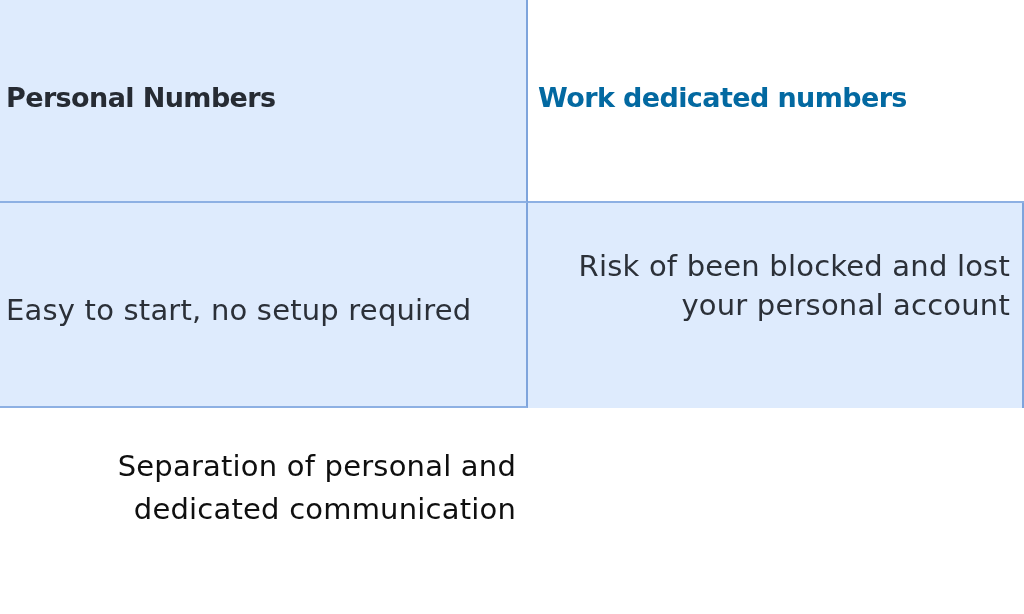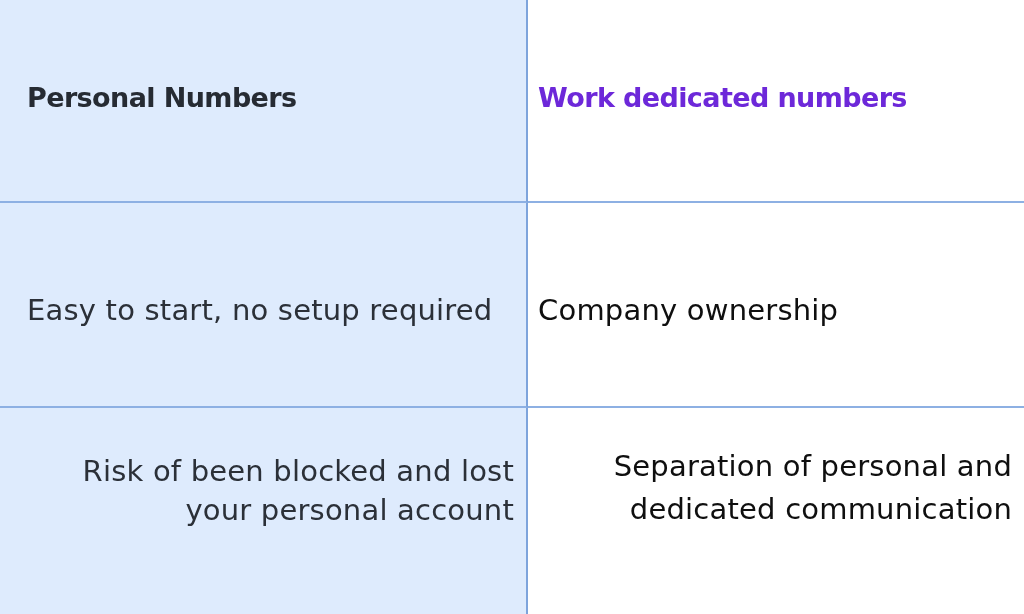--- a/index.html
+++ b/index.html
@@ -17,21 +17,21 @@
       display: grid;
       grid-template-columns: 528px 496px;
       grid-template-rows: 203px 205px 206px;
       font-family: "DejaVu Sans", sans-serif;
     }
     .cell {
       position: relative;
       box-sizing: border-box;
       display: flex;
       align-items: center;
-      padding-left: 27px;
+      padding-left: 6px;
       padding-right: 12px;
     }
     .cell.left {
       background: #deebfd;
       border-right: 2px solid #7ea4dc;
       color: #262b33;
     }
     .cell.right {
       background: #ffffff;
       color: #0d0d0d;
@@ -40,21 +40,21 @@
     .row-border {
       border-bottom: 2px solid #8db0e3;
     }
     .header-text {
       font-weight: bold;
       font-size: 27px;
       letter-spacing: -0.6px;
       margin-top: -6px;
     }
     .cell.left .header-text { color: #262b33; }
-    .cell.right .header-text { color: #6d28d9; }
+    .cell.right .header-text { color: #0369a1; }
     .body-text {
       font-size: 29px;
       line-height: 39px;
       letter-spacing: 0.2px;
     }
     .cell.left .body-text { color: #2b3038; }
     .cell.right .body-text { color: #0f0f0f; }
     .row3 .body-text { margin-top: -40px; text-align: right; }
     .row2 .body-text { margin-top: 12px; }
     .cell.right.row3 .body-text { margin-top: -46px; line-height: 43px; }
@@ -67,23 +67,20 @@
   <div class="cell left row-border">
     <span class="header-text">Personal Numbers</span>
   </div>
   <div class="cell right row-border">
     <span class="header-text">Work dedicated numbers</span>
   </div>
 
   <div class="cell left row-border row2">
     <span class="body-text">Easy to start, no setup required</span>
   </div>
-  <div class="cell right row-border row2">
-    <span class="body-text">Company ownership</span>
-  </div>
 
   <div class="cell left row3">
     <span class="body-text">Risk of been blocked and lost your personal account</span>
   </div>
   <div class="cell right row3">
     <span class="body-text">Separation of personal and dedicated communication</span>
   </div>
 </div>
 
 </body></html>

